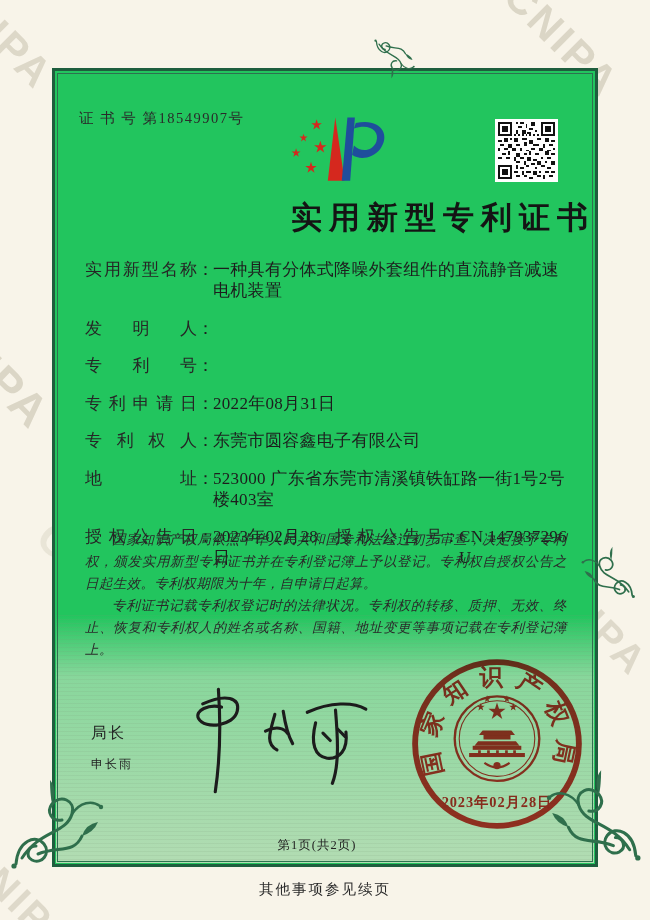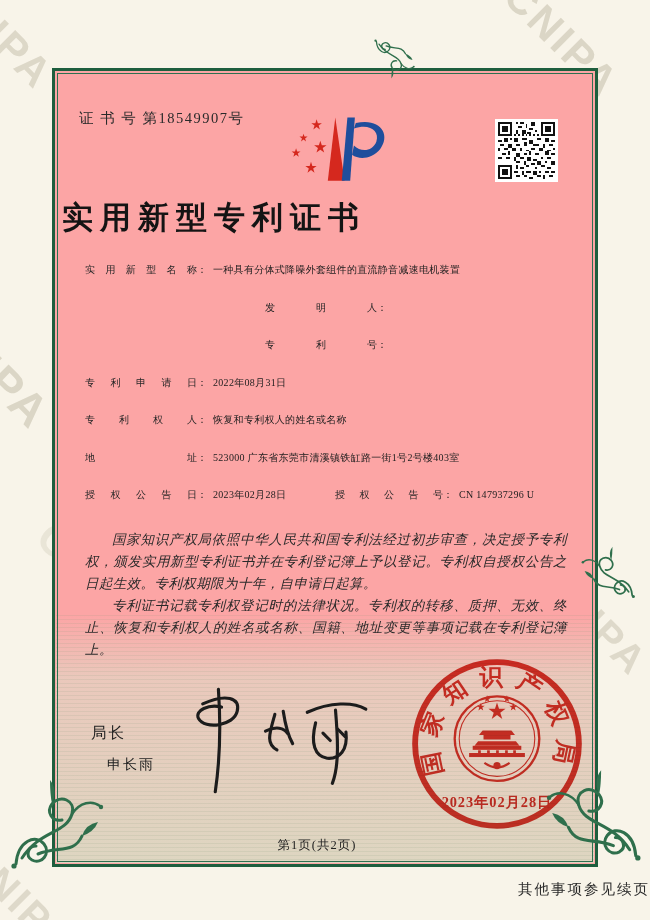--- a/index.html
+++ b/index.html
@@ -11,58 +11,58 @@
   .wm1{left:-38px;top:-36px;font-size:42px;opacity:.42;}
   .wm2{left:382px;top:66px;font-size:34px;opacity:.18;}
   .wm3{left:-48px;top:292px;font-size:46px;opacity:.45;}
   .wm4{left:528px;top:-28px;font-size:42px;opacity:.45;}
   .wm5{left:62px;top:512px;font-size:44px;opacity:.22;}
   .wm6{left:560px;top:556px;font-size:40px;opacity:.4;}
   .wm7{left:-14px;top:836px;font-size:40px;opacity:.4;}
   .wm8{left:428px;top:236px;font-size:44px;opacity:.16;}
 
   
-  .cert{position:absolute;left:52px;top:68px;width:546px;height:799px;border:3px solid #1e5e3e;background:#fca5a5;box-sizing:border-box;}
+  .cert{position:absolute;left:52px;top:68px;width:546px;height:799px;border:3px solid #1e5e3e;background:#22c55e;box-sizing:border-box;}
   .cert::after{content:"";position:absolute;inset:2px;border:1px solid #2e7050;pointer-events:none;}
 
   
   .band{position:absolute;left:1px;right:1px;bottom:1px;height:248px;
     background:
       repeating-linear-gradient(180deg, rgba(122,150,118,.13) 0 1px, rgba(0,0,0,0) 1px 4px),
       linear-gradient(180deg, rgba(223,231,209,0) 0%, rgba(220,229,206,.55) 25%, rgba(214,226,200,.8) 100%);
     pointer-events:none;}
 
   .cert-no{position:absolute;left:24px;top:38px;font-size:14.5px;color:#2a2a2a;letter-spacing:1.5px;}
 
   .logo{position:absolute;left:228px;top:42px;width:112px;height:76px;}
   .qr{position:absolute;left:440px;top:48px;width:63px;height:63px;background:#fff;padding:3px;box-sizing:border-box;}
 
-  .title{position:absolute;left:0;right:0;top:126px;margin:0;text-align:left;font-size:31px;font-weight:700;color:#141414;letter-spacing:7px;text-indent:7px;}
+  .title{position:absolute;left:0;right:0;top:126px;margin:0;text-align:right;font-size:31px;font-weight:700;color:#141414;letter-spacing:7px;text-indent:7px;}
 
   .fields{position:absolute;left:30px;top:188px;width:488px;}
-  .row{display:flex;margin-bottom:16.5px;font-size:10px;color:#1f1f1f;line-height:21px;justify-content:center;}
+  .row{display:flex;margin-bottom:16.5px;font-size:17px;color:#1f1f1f;line-height:21px;}
   .lbl{width:112px;flex:0 0 112px;text-align:justify;text-align-last:justify;color:#262626;}
   .colon{width:16px;flex:0 0 16px;}
   .val{flex:1;letter-spacing:.3px;color:#1d1d1d;}
   .split .val1{flex:0 0 122px;}
   .grp2{display:flex;margin-left:0;flex:1;}
   .lbl2{width:108px;flex:0 0 108px;text-align:justify;text-align-last:justify;color:#262626;}
 
   .body-text{position:absolute;left:30px;right:28px;top:458px;font-size:13.5px;line-height:22px;color:#2a2a2a;text-align:justify;letter-spacing:.4px;font-style:italic;}
   .body-text p{margin:0 0 0 0;text-indent:2em;}
 
   .sign-title{position:absolute;left:36px;top:652px;font-size:15.5px;color:#222;letter-spacing:2px;}
-  .sign-name{position:absolute;left:52px;top:685px;font-size:14px;color:#222;letter-spacing:2px;}
+  .sign-name{position:absolute;left:36px;top:685px;font-size:12px;color:#222;letter-spacing:2px;}
   .signature{position:absolute;left:118px;top:612px;width:210px;height:115px;}
 
   .seal{position:absolute;left:352px;top:583px;width:180px;height:180px;mix-blend-mode:multiply;opacity:.93;}
 
   .page-num{position:absolute;left:0;right:16px;bottom:10px;text-align:center;font-size:12.5px;color:#222;letter-spacing:1px;}
 
-  .continuation{position:absolute;left:0;right:0;top:880px;text-align:right;font-size:14.5px;color:#2a2a2a;letter-spacing:2px;}
+  .continuation{position:absolute;left:0;right:0;top:880px;text-align:center;font-size:14.5px;color:#2a2a2a;letter-spacing:2px;}
 
   
   .orn{position:absolute;pointer-events:none;}
   .orn-bl{left:6px;top:772px;width:100px;height:100px;}
   .orn-br{left:544px;top:760px;width:102px;height:106px;transform:scaleX(-1);}
   .orn-top{left:366px;top:38px;width:56px;height:44px;transform:scaleY(-1);}
   .orn-right{left:580px;top:534px;width:58px;height:74px;transform:scaleX(-1);}
 </style>
 </head>
 <body>
@@ -227,21 +227,21 @@
         <span class="colon">：</span>
       </div>
       <div class="row">
         <span class="lbl">专利申请日</span>
         <span class="colon">：</span>
         <span class="val">2022年08月31日</span>
       </div>
       <div class="row">
         <span class="lbl">专利权人</span>
         <span class="colon">：</span>
-        <span class="val">恢复和专利权人的姓名或名称</span>
+        <span class="val">东莞市圆容鑫电子有限公司</span>
       </div>
       <div class="row">
         <span class="lbl">地址</span>
         <span class="colon">：</span>
         <span class="val">523000 广东省东莞市清溪镇铁缸路一街1号2号楼403室</span>
       </div>
       <div class="row split">
         <span class="lbl">授权公告日</span>
         <span class="colon">：</span>
         <span class="val val1">2023年02月28日</span>

